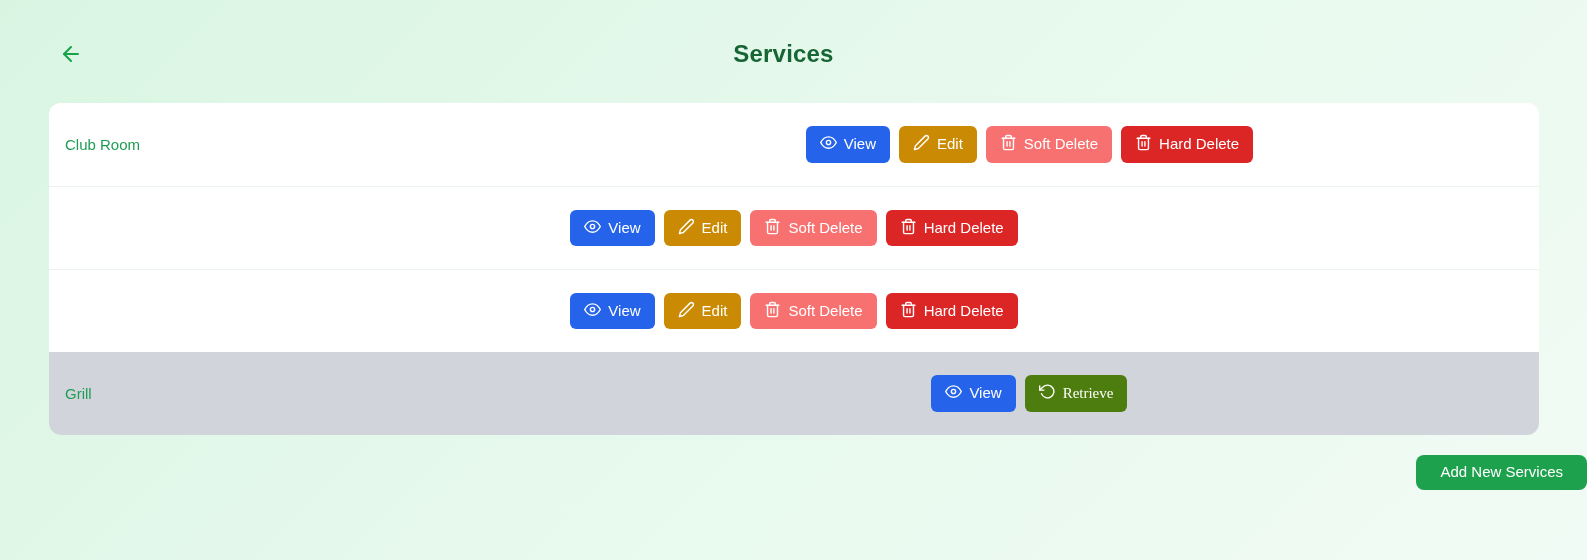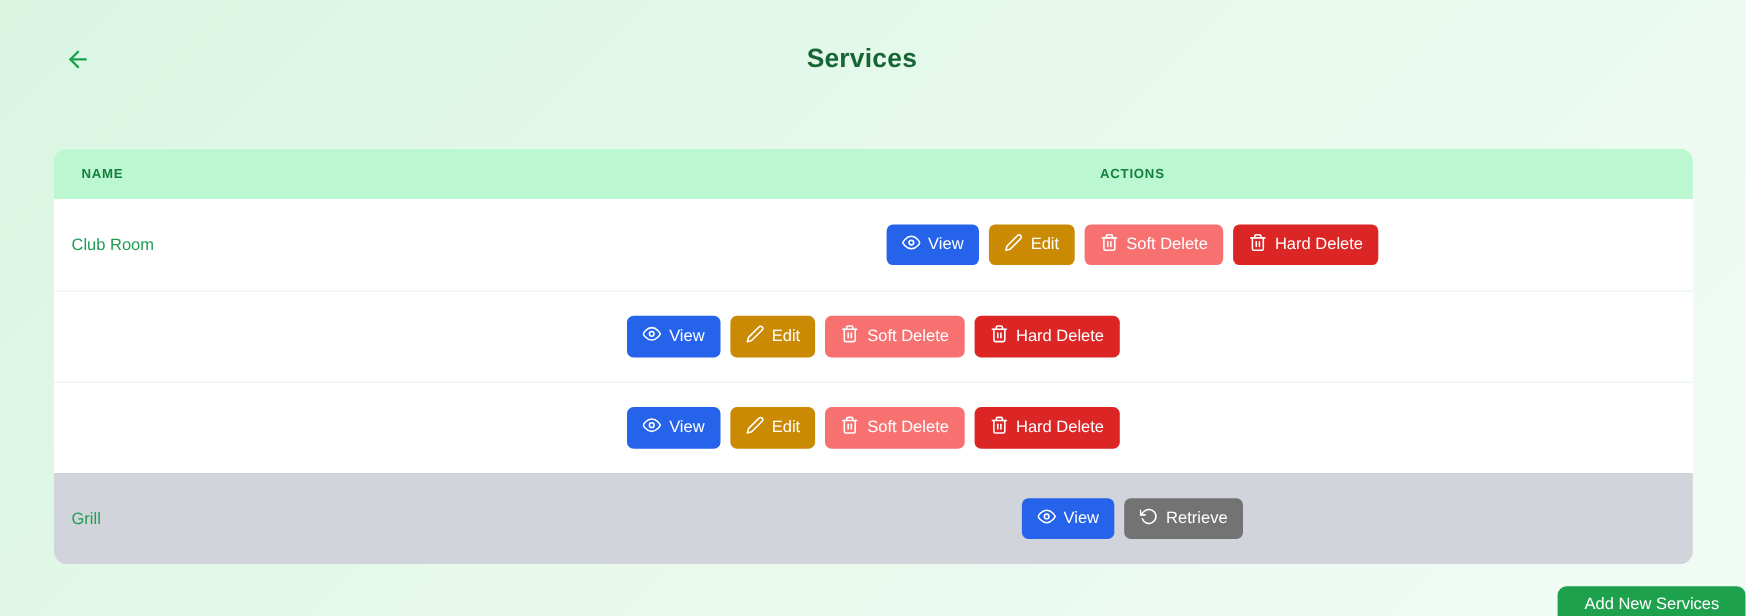--- a/index.html
+++ b/index.html
@@ -3,21 +3,21 @@
 <meta charset="utf-8">
 <style>
   * { box-sizing: border-box; margin: 0; padding: 0; }
   html, body { width: 1587px; height: 560px; }
   body {
     font-family: "Liberation Sans", sans-serif;
     background: linear-gradient(135deg, #d9f5e2 0%, #e6f9ec 45%, #f1fbf5 100%);
     overflow: hidden;
   }
   
-  .page-header { position: relative; height: 135px; }
+  .page-header { position: relative; height: 103px; }
   .back-btn {
     position: absolute; left: 56px; top: 40px;
     width: 30px; height: 30px; border: none; background: transparent;
     color: #16a34a; cursor: pointer; display: flex; align-items: center; justify-content: center;
   }
   .back-btn svg { width: 24px; height: 24px; }
   .page-title {
     position: absolute; left: 0; right: 20px; top: 40px;
     text-align: center; font-size: 24px; font-weight: 700; color: #166534;
     letter-spacing: 0.2px;
@@ -48,21 +48,21 @@
     display: inline-flex; align-items: center; gap: 7px;
     border: none; border-radius: 6px; cursor: pointer;
     padding: 8px 14px; color: #ffffff; font-size: 15px;
     font-family: "Liberation Sans", sans-serif; line-height: 1.1;
   }
   .btn svg { width: 17px; height: 17px; }
   .btn-view { background: #2563eb; }
   .btn-edit { background: #ca8a04; }
   .btn-soft { background: #f87171; }
   .btn-hard { background: #dc2626; }
-  .btn-retrieve { background: #737373; }
+  .btn-retrieve { background: #4d7c0f; font-family: Liberation Serif, serif; }
   .footer { display: flex; justify-content: flex-end; margin-top: 20px; }
   .btn-add {
     background: #1ea14d; border-radius: 8px; padding: 9px 24px; font-size: 15px;
   }
   .svg-defs { position: absolute; width: 0; height: 0; overflow: hidden; }
 </style>
 </head>
 <body>
 
 <svg class="svg-defs" aria-hidden="true">
@@ -97,24 +97,20 @@
     <button class="back-btn">
       <span><svg>
             <use href="#i-arrow-left"></use>
           </svg></span>
     </button>
     <h1 class="page-title">Services</h1>
   </div>
 
   <div class="table">
 
-    <div class="thead">
-      <div class="col-name">NAME</div>
-      <div class="col-actions">ACTIONS</div>
-    </div>
 
     <div class="trow">
       <div class="col-name cell-name">Club Room</div>
       <div class="col-actions">
         <button class="btn btn-view">
           <span><svg>
                 <use href="#i-eye"></use>
               </svg></span>
           <span>View</span>
         </button>

